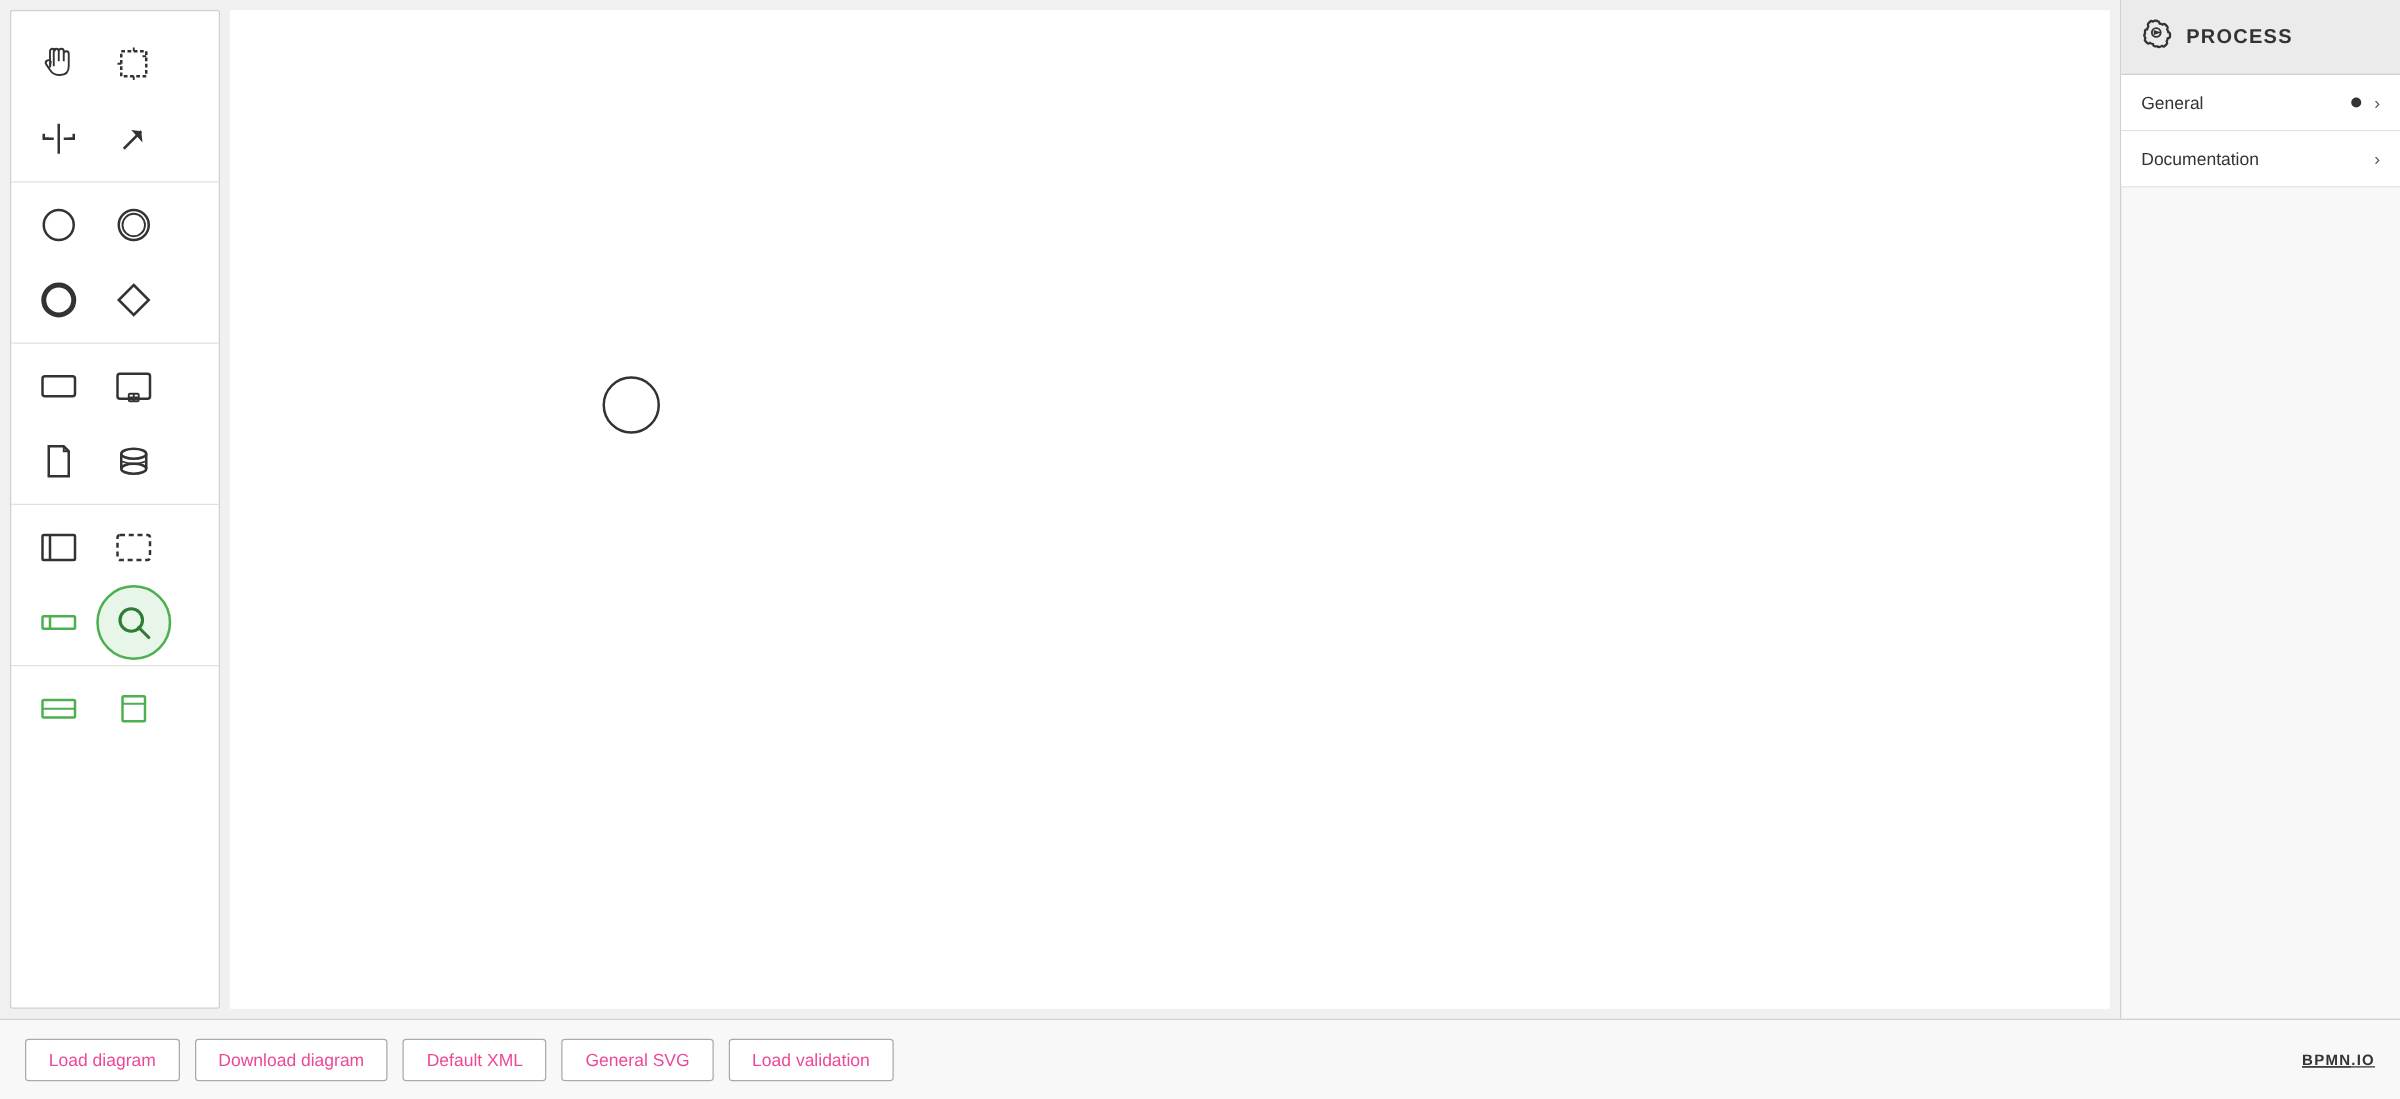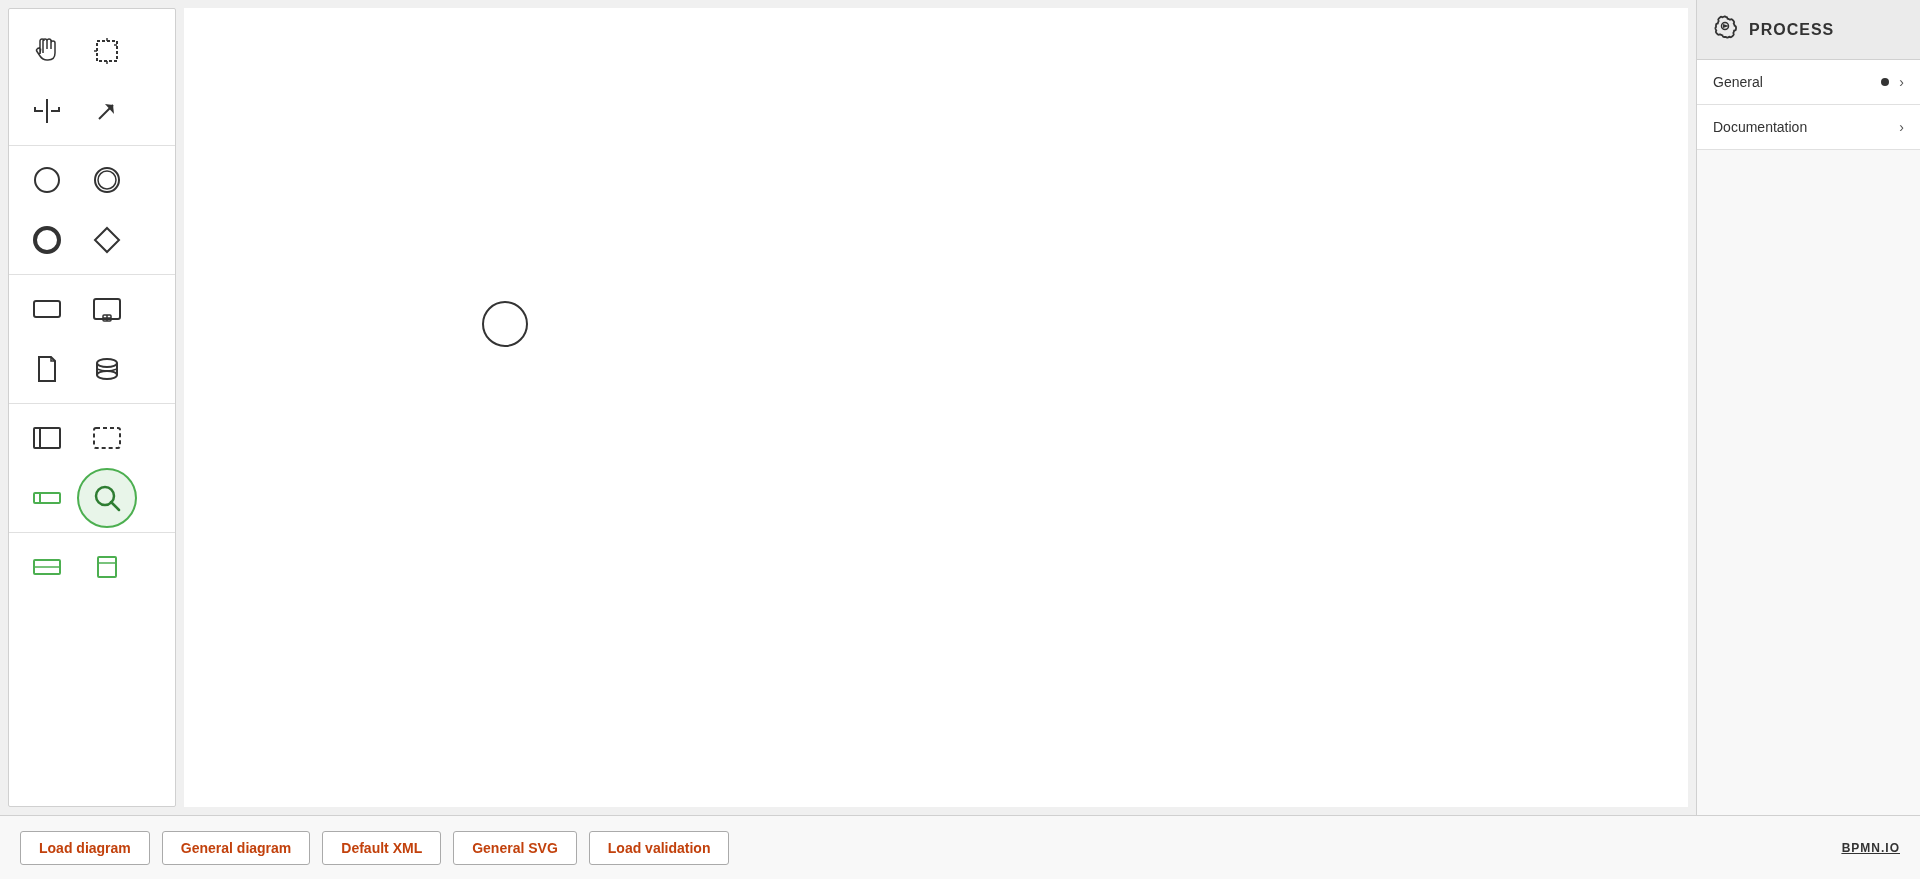--- a/index.html
+++ b/index.html
@@ -150,22 +150,22 @@
       gap: 12px;
     }
 
     .bottom-btn {
       padding: 8px 18px;
       background: #ffffff;
       border: 1px solid #aaa;
       border-radius: 3px;
       font-size: 14px;
       cursor: pointer;
-      color: #c2410c;
-      font-weight: 700;
+      color: #ec4899;
+      font-weight: 400;
     }
 
     .bottom-spacer { flex: 1; }
 
     .bpmn-logo {
       font-size: 12px;
       font-weight: bold;
       color: #333;
       letter-spacing: 1px;
     }
@@ -356,21 +356,21 @@
       <div style="display:flex;align-items:center;gap:10px;">
         <span class="panel-chevron">›</span>
       </div>
     </div>
   </div>
 
 </div>
 
 <div class="bottom-bar">
   <button class="bottom-btn">Load diagram</button>
-  <button class="bottom-btn">General diagram</button>
+  <button class="bottom-btn">Download diagram</button>
   <button class="bottom-btn">Default XML</button>
   <button class="bottom-btn">General SVG</button>
   <button class="bottom-btn">Load validation</button>
   <div class="bottom-spacer"></div>
   <div class="bpmn-logo">
     <span><span>BPMN</span>.IO</span>
   </div>
 </div>
 
 </body></html>

